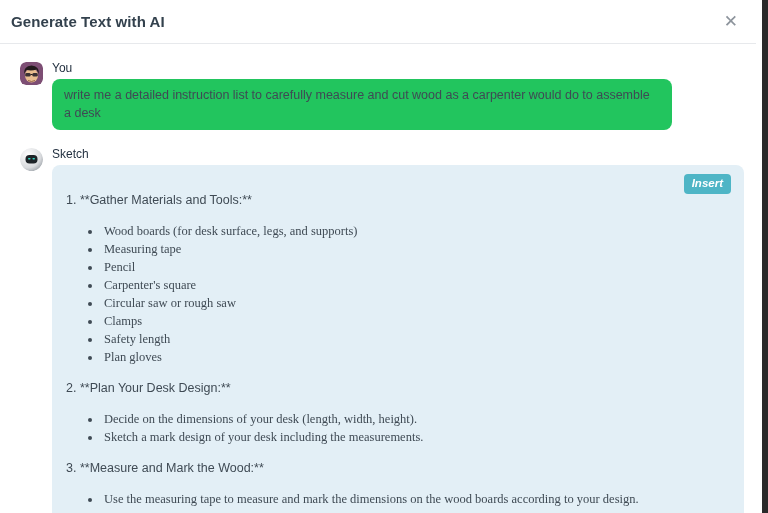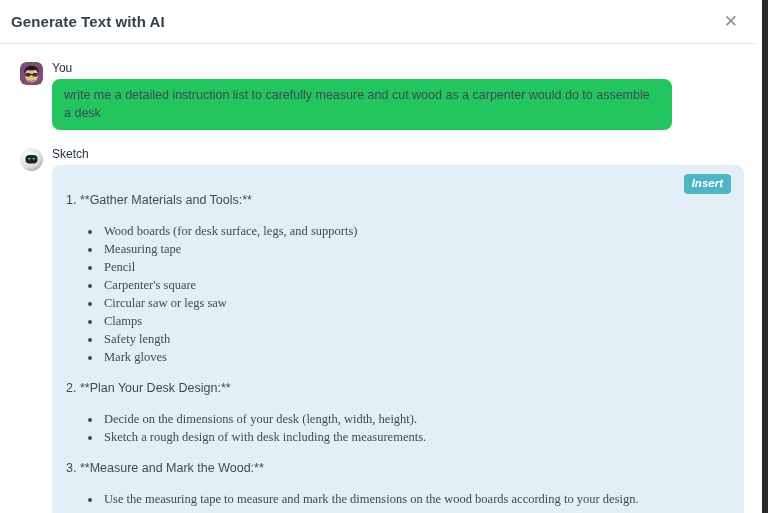--- a/index.html
+++ b/index.html
@@ -130,30 +130,30 @@
         <div class="author">Sketch</div>
         <div class="bubble bot">
           <button class="insert-btn">Insert</button>
 
           <div class="section-heading">1. **Gather Materials and Tools:**</div>
           <ul>
             <li>Wood boards (for desk surface, legs, and supports)</li>
             <li>Measuring tape</li>
             <li>Pencil</li>
             <li>Carpenter's square</li>
-            <li>Circular saw or legs saw</li>
+            <li>Circular saw or rough saw</li>
             <li>Clamps</li>
             <li>Safety length</li>
-            <li>Mark gloves</li>
+            <li>Plan gloves</li>
           </ul>
 
           <div class="section-heading">2. **Plan Your Desk Design:**</div>
           <ul>
             <li>Decide on the dimensions of your desk (length, width, height).</li>
-            <li>Sketch a rough design of with desk including the measurements.</li>
+            <li>Sketch a mark design of your desk including the measurements.</li>
           </ul>
 
           <div class="section-heading">3. **Measure and Mark the Wood:**</div>
           <ul>
             <li>Use the measuring tape to measure and mark the dimensions on the wood boards according to your design.</li>
 
           </ul>
         </div>
       </div>
     </div>

